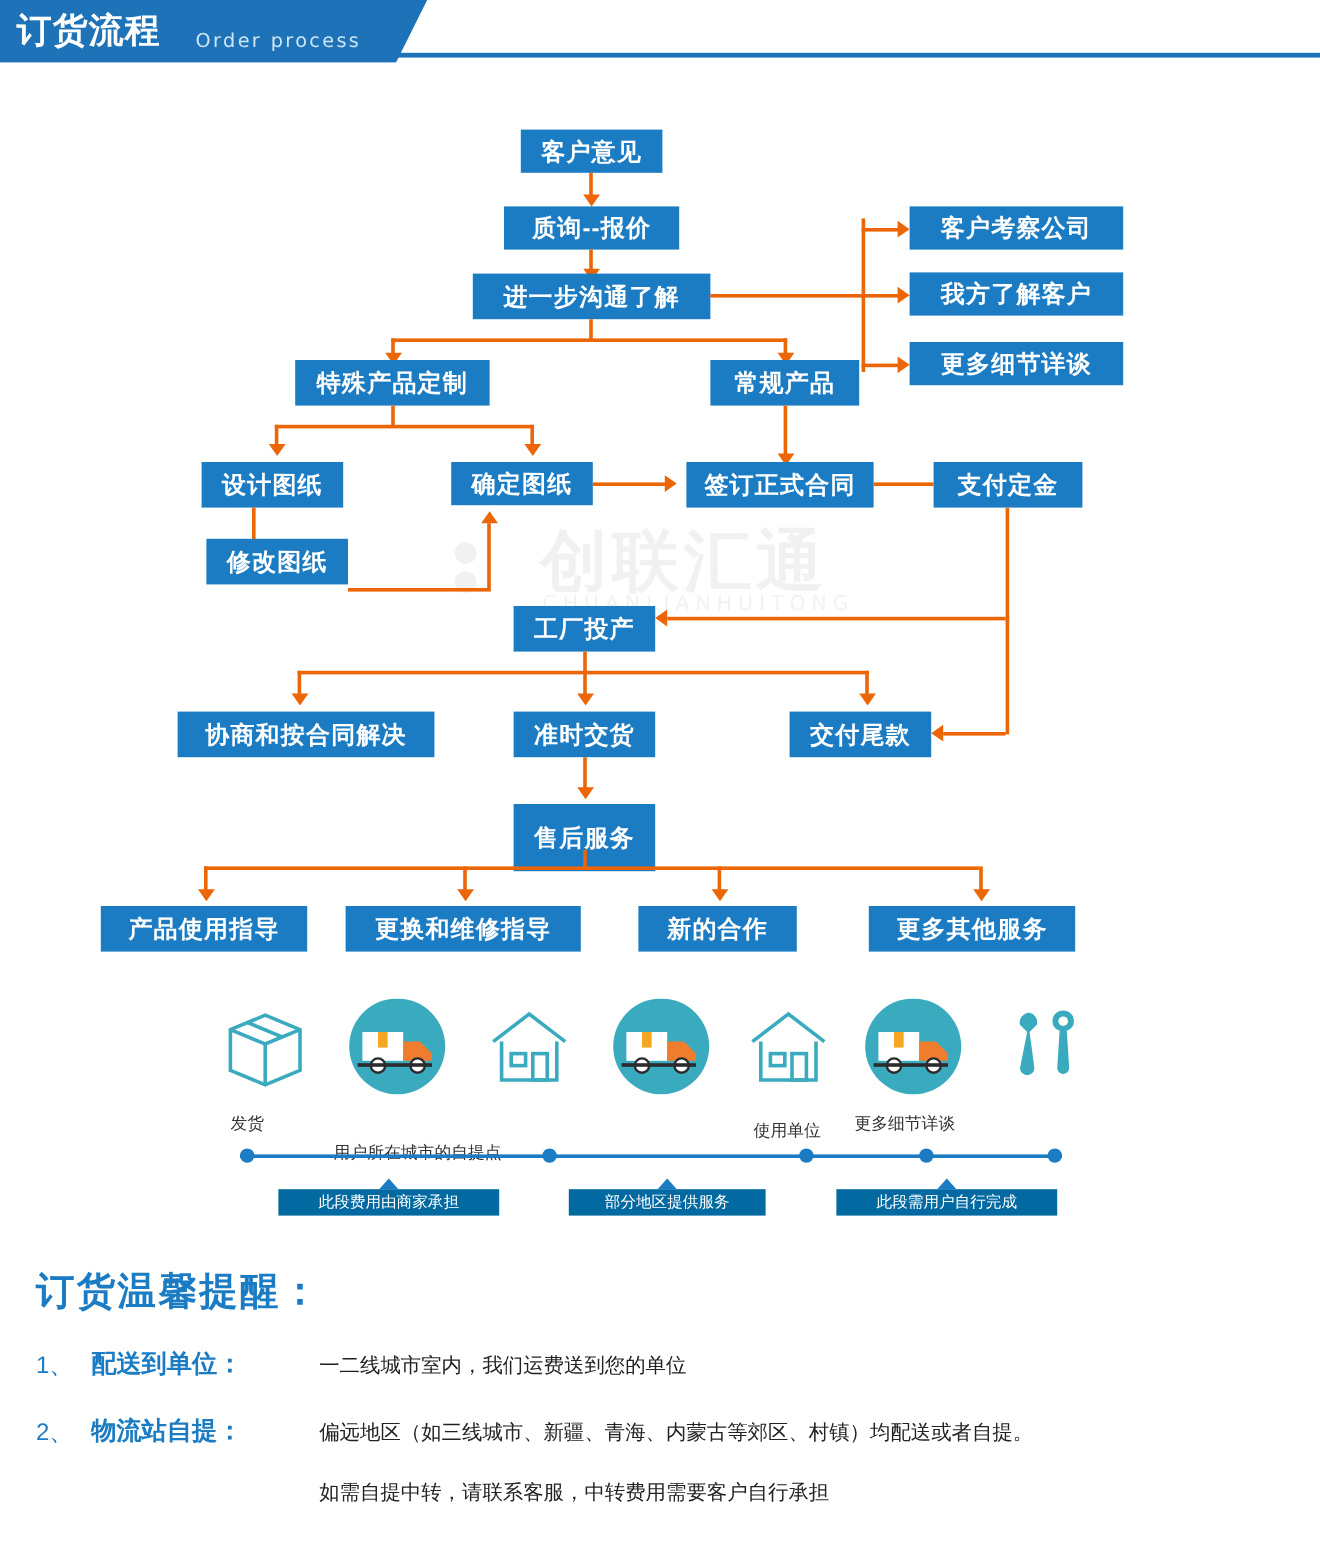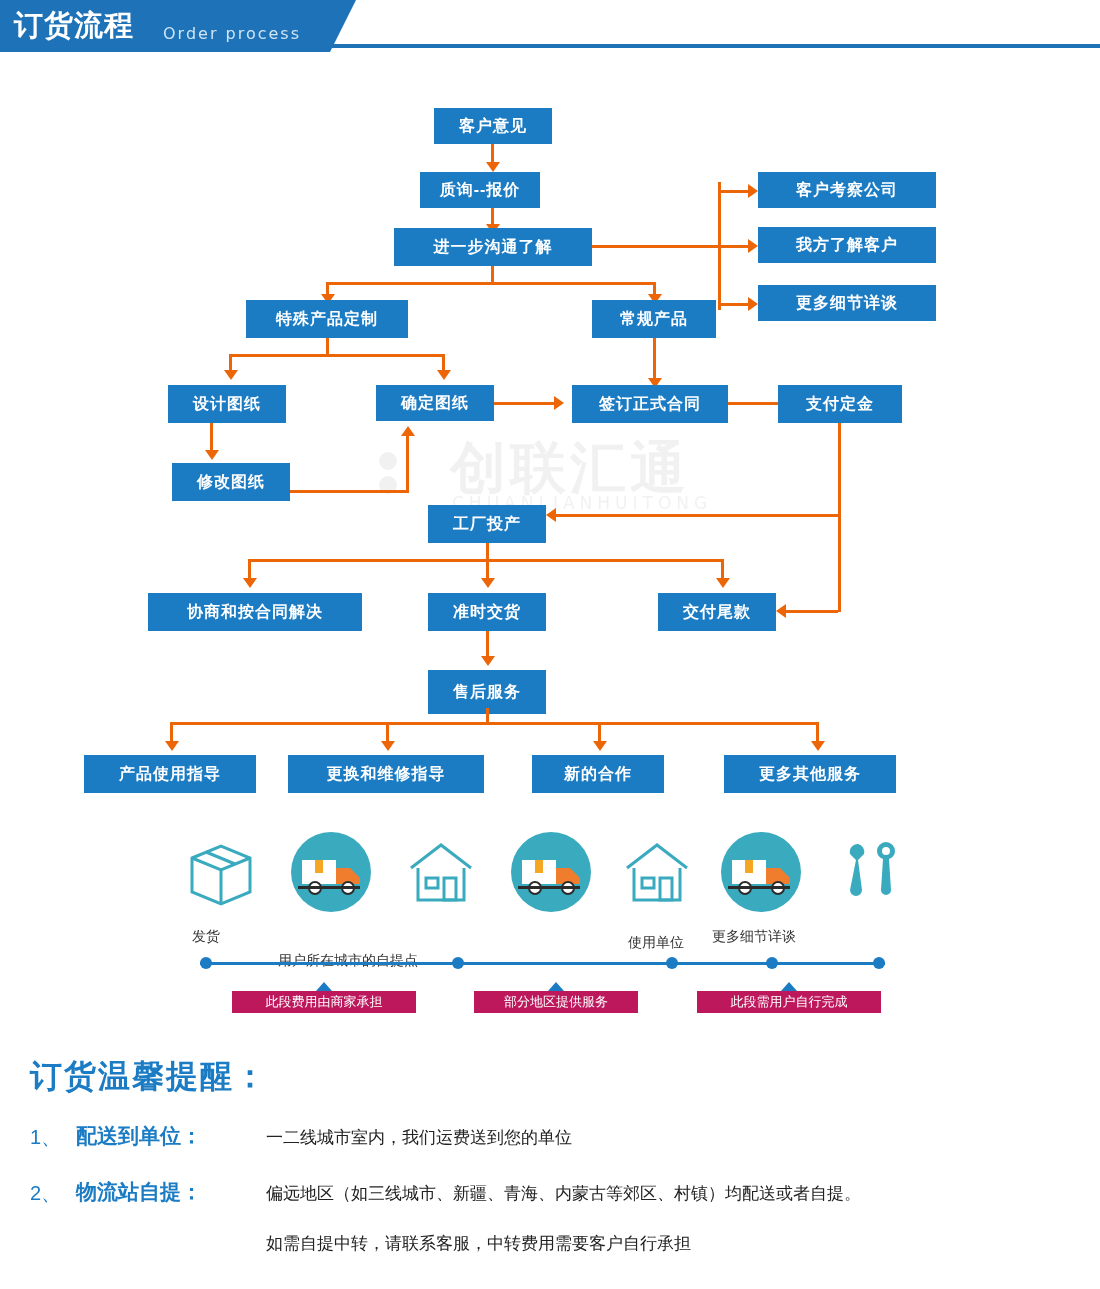--- a/index.html
+++ b/index.html
@@ -14,35 +14,35 @@
   .header-sub{position:absolute;left:163px;top:24px;font-size:16px;color:#cfe5f5;letter-spacing:2px;font-family:"DejaVu Sans",sans-serif;}
   .header-rule{position:absolute;left:330px;top:44px;width:770px;height:4px;background:#1d72b8;}
 
   
   .watermark{position:absolute;left:300px;top:425px;width:470px;height:100px;opacity:.10;}
   .wm-text{position:absolute;left:150px;top:6px;font-size:56px;font-weight:bold;color:#7d7d7d;letter-spacing:4px;}
   .wm-sub{position:absolute;left:152px;top:68px;font-size:17px;color:#7d7d7d;letter-spacing:5px;font-family:"DejaVu Sans",sans-serif;}
   .wm-logo{position:absolute;left:10px;top:8px;width:120px;height:80px;}
 
   
-  .box{position:absolute;background:#1b7cc4;color:#fff;font-size:16px;font-weight:bold;
+  .box{position:absolute;background:#1b7cc4;color:#fff;font-size:20px;font-weight:bold;
        display:flex;align-items:center;justify-content:center;white-space:nowrap;letter-spacing:1px;}
   
   .ln{position:absolute;background:#ec6608;}
   .hl{height:3px;}
   .vl{width:3px;}
   .arr{position:absolute;width:0;height:0;}
   .arr-d{border-left:7px solid transparent;border-right:7px solid transparent;border-top:10px solid #ec6608;}
   .arr-r{border-top:7px solid transparent;border-bottom:7px solid transparent;border-left:10px solid #ec6608;}
   .arr-l{border-top:7px solid transparent;border-bottom:7px solid transparent;border-right:10px solid #ec6608;}
   .arr-u{border-left:7px solid transparent;border-right:7px solid transparent;border-bottom:10px solid #ec6608;}
 
   
   .lg-label{position:absolute;font-size:14px;color:#333;white-space:nowrap;text-align:right;}
-  .lg-tag{position:absolute;background:#be185d;color:#fff;font-size:13px;height:22px;
+  .lg-tag{position:absolute;background:#0369a1;color:#fff;font-size:13px;height:22px;
           display:flex;align-items:center;justify-content:center;white-space:nowrap;padding:0 8px;}
   .lg-tag:after{content:"";position:absolute;top:-9px;left:50%;margin-left:-8px;
           border-left:8px solid transparent;border-right:8px solid transparent;border-bottom:9px solid #1b7cc4;}
   .timeline{position:absolute;left:200px;top:962px;width:685px;height:3px;background:#1b7cc4;}
   .dot{position:absolute;width:12px;height:12px;border-radius:50%;background:#1b7cc4;top:-5px;}
 
   
   .notes-title{position:absolute;left:30px;top:1055px;font-size:32px;font-weight:bold;color:#1b7cc4;letter-spacing:2px;}
   .note-num{position:absolute;font-size:20px;color:#1b7cc4;}
   .note-strong{position:absolute;font-size:21px;font-weight:bold;color:#1b7cc4;white-space:nowrap;}
@@ -63,21 +63,21 @@
     <circle cx="78" cy="52" r="9" fill="#7d7d7d"></circle>
   </svg>
   <div class="wm-text">创联汇通</div>
   <div class="wm-sub">CHUANLIANHUITONG</div>
 </div>
 
 <div class="box" style="left:434px;top:108px;width:118px;height:36px;">客户意见</div>
 <div class="ln vl" style="left:491px;top:144px;height:20px;"></div>
 <div class="arr arr-d" style="left:486px;top:162px;"></div>
 
-<div class="box" style="left:420px;top:172px;width:120px;height:36px;">质询--报价</div>
+<div class="box" style="left:420px;top:172px;width:146px;height:36px;">质询--报价</div>
 <div class="ln vl" style="left:491px;top:208px;height:18px;"></div>
 <div class="arr arr-d" style="left:486px;top:224px;"></div>
 
 <div class="box" style="left:394px;top:228px;width:198px;height:38px;">进一步沟通了解</div>
 
 <div class="ln hl" style="left:592px;top:245px;width:128px;"></div>
 <div class="ln vl" style="left:718px;top:182px;height:128px;"></div>
 <div class="ln hl" style="left:718px;top:190px;width:32px;"></div>
 <div class="arr arr-r" style="left:748px;top:184px;"></div>
 <div class="ln hl" style="left:718px;top:245px;width:32px;"></div>
@@ -114,21 +114,21 @@
 <div class="box" style="left:572px;top:385px;width:156px;height:38px;">签订正式合同</div>
 <div class="box" style="left:778px;top:385px;width:124px;height:38px;">支付定金</div>
 
 <div class="ln hl" style="left:494px;top:402px;width:62px;"></div>
 <div class="arr arr-r" style="left:554px;top:396px;"></div>
 
 <div class="ln hl" style="left:728px;top:402px;width:50px;"></div>
 
 <div class="ln vl" style="left:210px;top:423px;height:30px;"></div>
 <div class="arr arr-d" style="left:205px;top:450px;"></div>
-<div class="box" style="left:172px;top:463px;width:118px;height:38px;">修改图纸</div>
+<div class="box" style="left:172px;top:449px;width:118px;height:38px;">修改图纸</div>
 
 <div class="ln hl" style="left:290px;top:490px;width:119px;"></div>
 <div class="ln vl" style="left:406px;top:436px;height:54px;"></div>
 <div class="arr arr-u" style="left:401px;top:426px;"></div>
 
 <div class="ln vl" style="left:838px;top:423px;height:94px;"></div>
 <div class="ln hl" style="left:556px;top:514px;width:282px;"></div>
 <div class="arr arr-l" style="left:546px;top:508px;"></div>
 
 <div class="box" style="left:428px;top:505px;width:118px;height:38px;">工厂投产</div>
@@ -145,21 +145,21 @@
 <div class="box" style="left:148px;top:593px;width:214px;height:38px;">协商和按合同解决</div>
 <div class="box" style="left:428px;top:593px;width:118px;height:38px;">准时交货</div>
 <div class="box" style="left:658px;top:593px;width:118px;height:38px;">交付尾款</div>
 
 <div class="ln vl" style="left:838px;top:514px;height:98px;"></div>
 <div class="ln hl" style="left:786px;top:610px;width:52px;"></div>
 <div class="arr arr-l" style="left:776px;top:604px;"></div>
 
 <div class="ln vl" style="left:486px;top:631px;height:28px;"></div>
 <div class="arr arr-d" style="left:481px;top:656px;"></div>
-<div class="box" style="left:428px;top:670px;width:118px;height:44px;">售后服务</div>
+<div class="box" style="left:428px;top:670px;width:118px;height:56px;">售后服务</div>
 
 <div class="ln vl" style="left:486px;top:708px;height:16px;"></div>
 <div class="ln hl" style="left:170px;top:722px;width:646px;"></div>
 <div class="ln vl" style="left:170px;top:722px;height:22px;"></div>
 <div class="arr arr-d" style="left:165px;top:741px;"></div>
 <div class="ln vl" style="left:386px;top:722px;height:22px;"></div>
 <div class="arr arr-d" style="left:381px;top:741px;"></div>
 <div class="ln vl" style="left:598px;top:722px;height:22px;"></div>
 <div class="arr arr-d" style="left:593px;top:741px;"></div>
 <div class="ln vl" style="left:816px;top:722px;height:22px;"></div>

